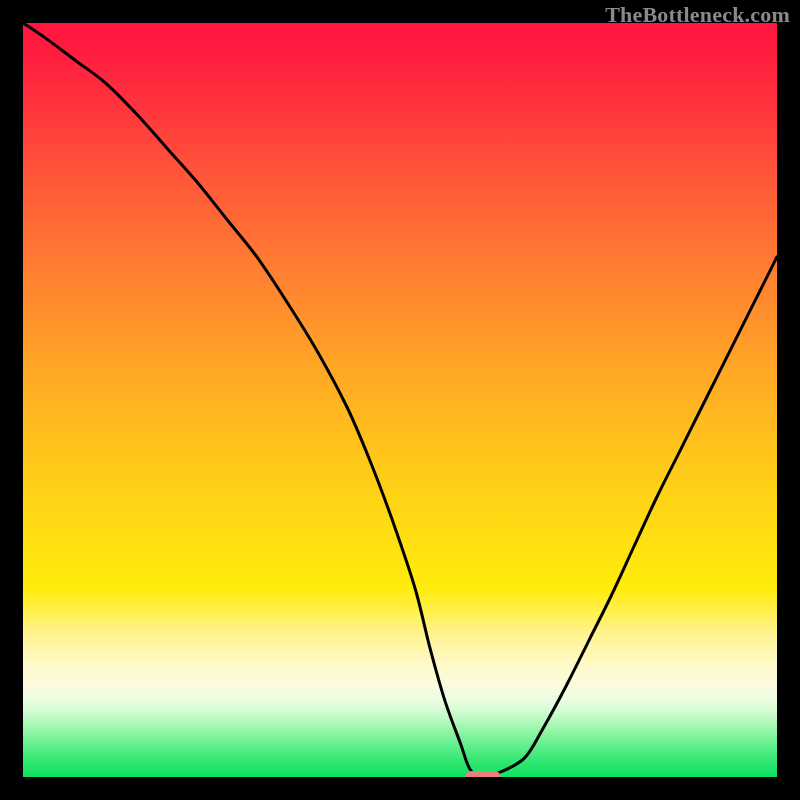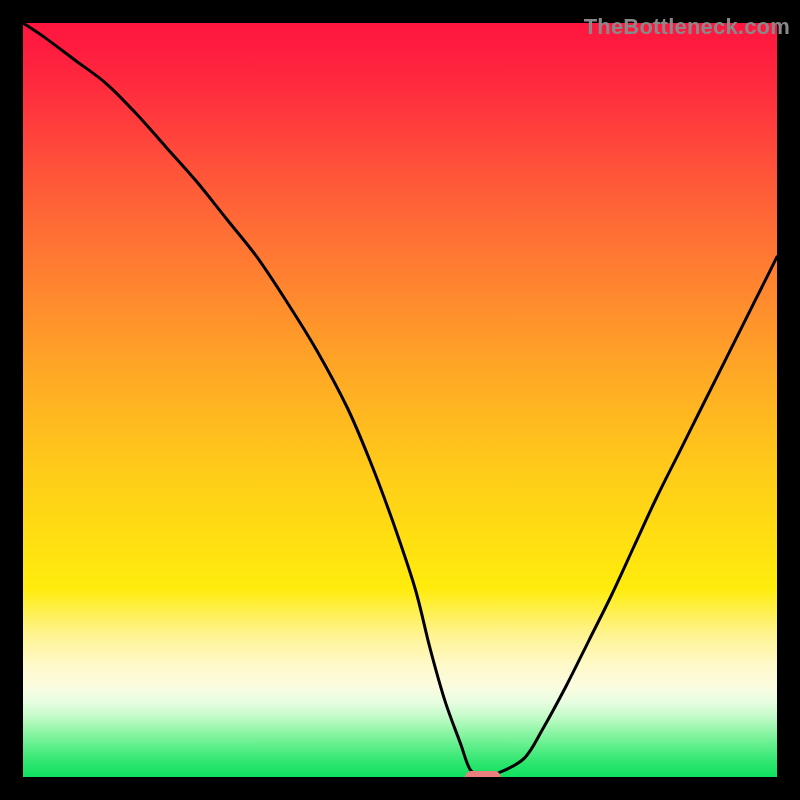--- a/index.html
+++ b/index.html
@@ -69,23 +69,23 @@
   }
   .optimum {
     position: absolute;
     width: 36px;
     height: 13px;
     border-radius: 7px;
     background: #e9807d;
   }
   .watermark {
     position: absolute;
-    top: 14px;
+    top: 2px;
     right: 10px;
-    font-family: Liberation Sans, sans-serif;
+    font-family: Liberation Serif, serif;
     font-size: 22px;
     font-weight: 700;
     color: #89898a;
     letter-spacing: 0.2px;
   }
 </style>
 </head>
 <body>
 
 <div class="stage">

